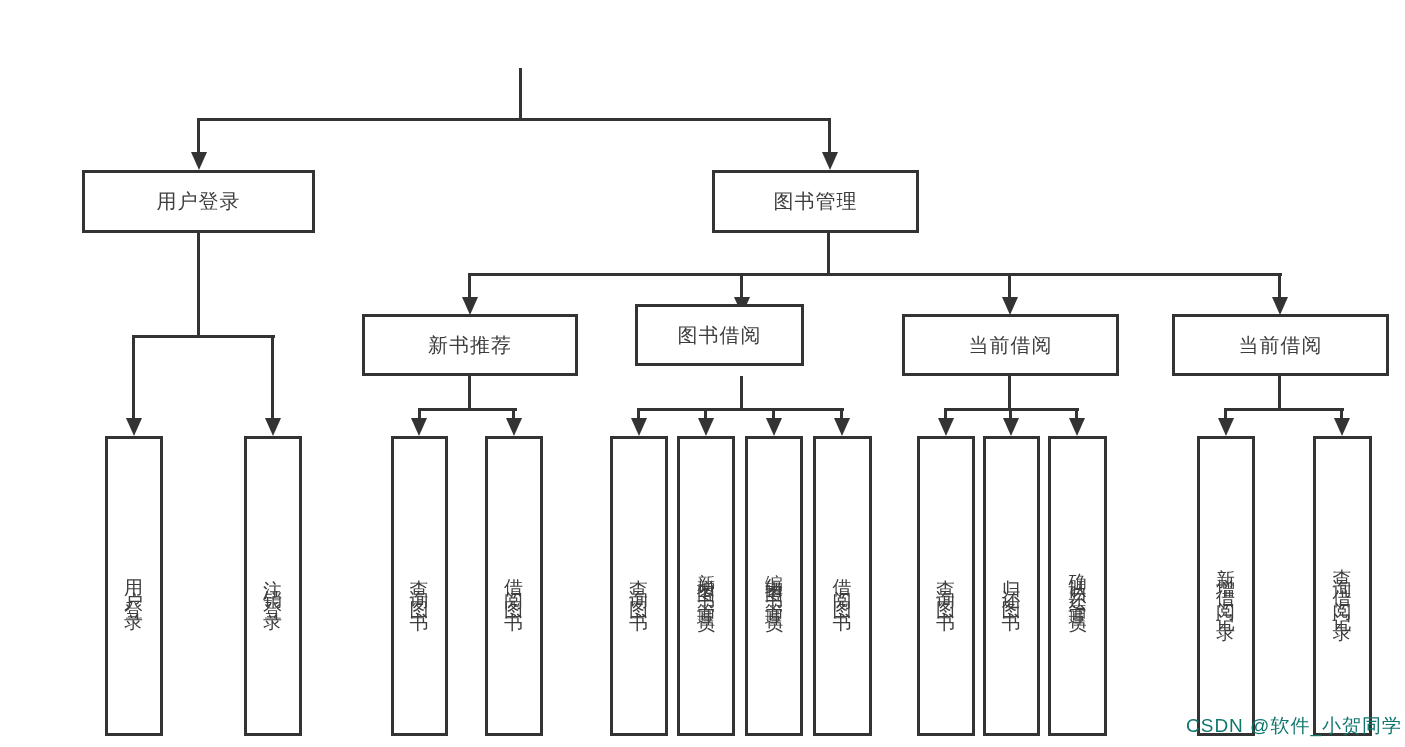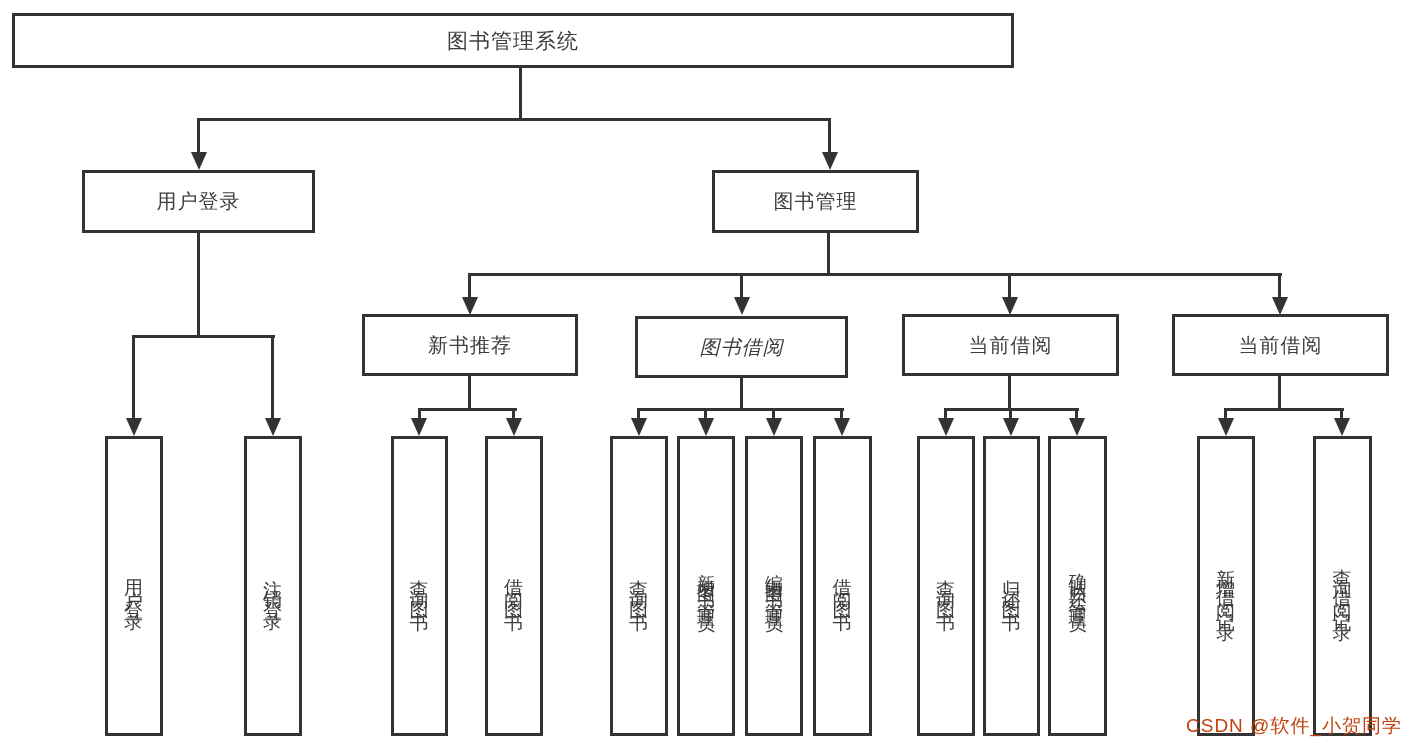--- a/index.html
+++ b/index.html
@@ -42,21 +42,21 @@
     position:absolute;width:0;height:0;
     border-left:8px solid transparent;
     border-right:8px solid transparent;
     border-top:18px solid #333333;
     z-index:1;
   }
   .watermark{
     position:absolute;
     left:1186px;top:713px;
     font-size:19px;
-    color:#c2410c;
+    color:#0f766e;
     letter-spacing:1px;
     white-space:nowrap;
     z-index:5;
   }
 </style>
 </head>
 <body>
 
 <div id="canvas">
 
@@ -112,27 +112,26 @@
   <div class="lv" style="left:1075px;top:411px;height:9px;"></div>
   <div class="ar" style="left:1069px;top:418px;"></div>
 
   <div class="lv" style="left:1278px;top:376px;height:35px;"></div>
   <div class="lh" style="left:1224px;top:408px;width:120px;"></div>
   <div class="lv" style="left:1224px;top:411px;height:9px;"></div>
   <div class="ar" style="left:1218px;top:418px;"></div>
   <div class="lv" style="left:1340px;top:411px;height:9px;"></div>
   <div class="ar" style="left:1334px;top:418px;"></div>
 
-  <div class="node root" style="left:12px;top:13px;width:1002px;height:55px;">图书管理系统</div>
 
   <div class="node" style="left:82px;top:170px;width:233px;height:63px;">用户登录</div>
   <div class="node" style="left:712px;top:170px;width:207px;height:63px;">图书管理</div>
 
   <div class="node" style="left:362px;top:314px;width:216px;height:62px;">新书推荐</div>
-  <div class="node" style="left:635px;top:316px;width:213px;height:62px;font-style:italic;">图书借阅</div>
+  <div class="node" style="left:635px;top:304px;width:169px;height:62px;">图书借阅</div>
   <div class="node" style="left:902px;top:314px;width:217px;height:62px;">当前借阅</div>
   <div class="node" style="left:1172px;top:314px;width:217px;height:62px;">当前借阅</div>
 
   <div class="leaf" style="left:105px;width:58px;">用户登录</div>
   <div class="leaf" style="left:244px;width:58px;">注销登录</div>
 
   <div class="leaf" style="left:391px;width:57px;">查询图书</div>
   <div class="leaf" style="left:485px;width:58px;">借阅图书</div>
 
   <div class="leaf" style="left:610px;width:58px;">查询图书</div>

